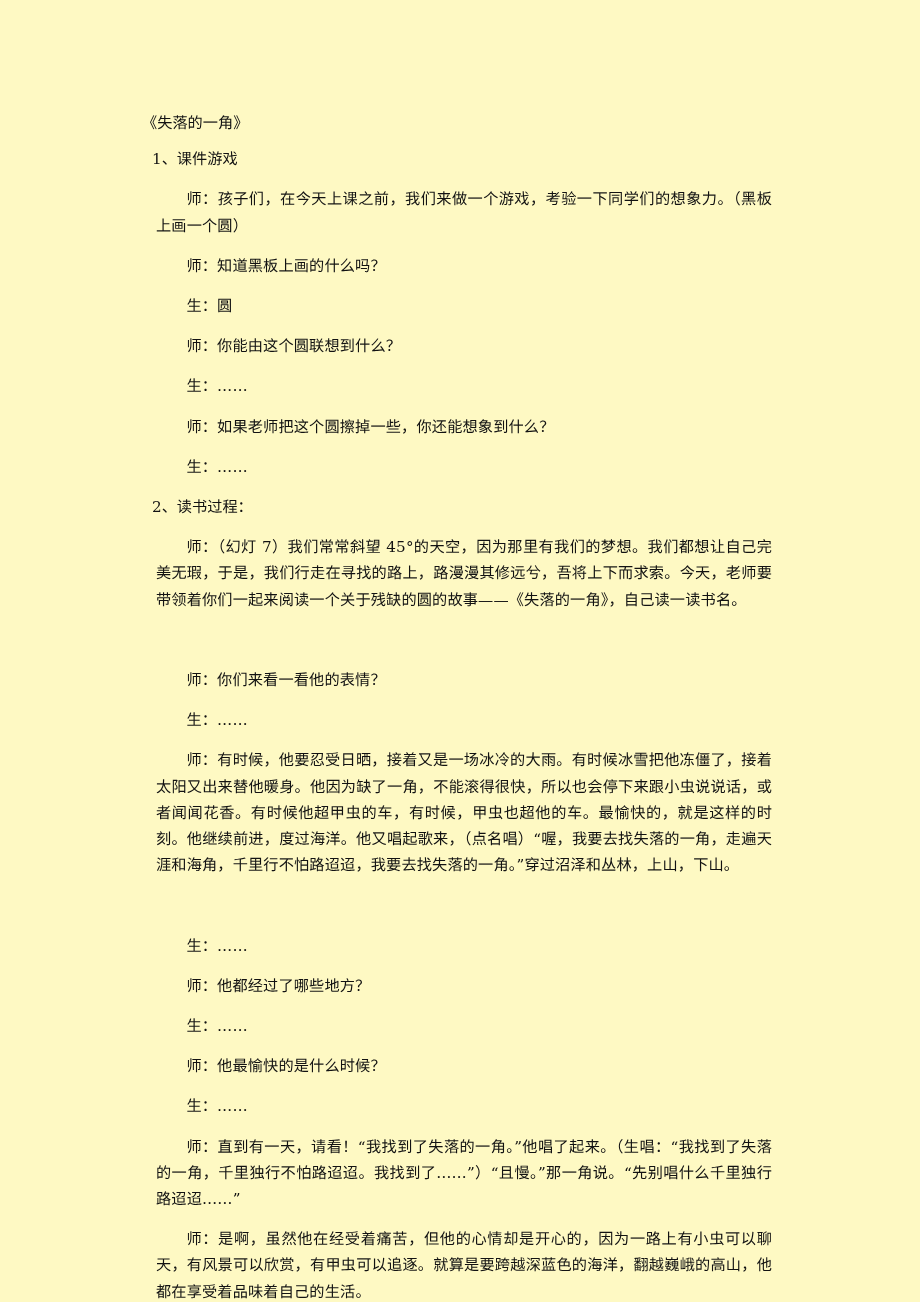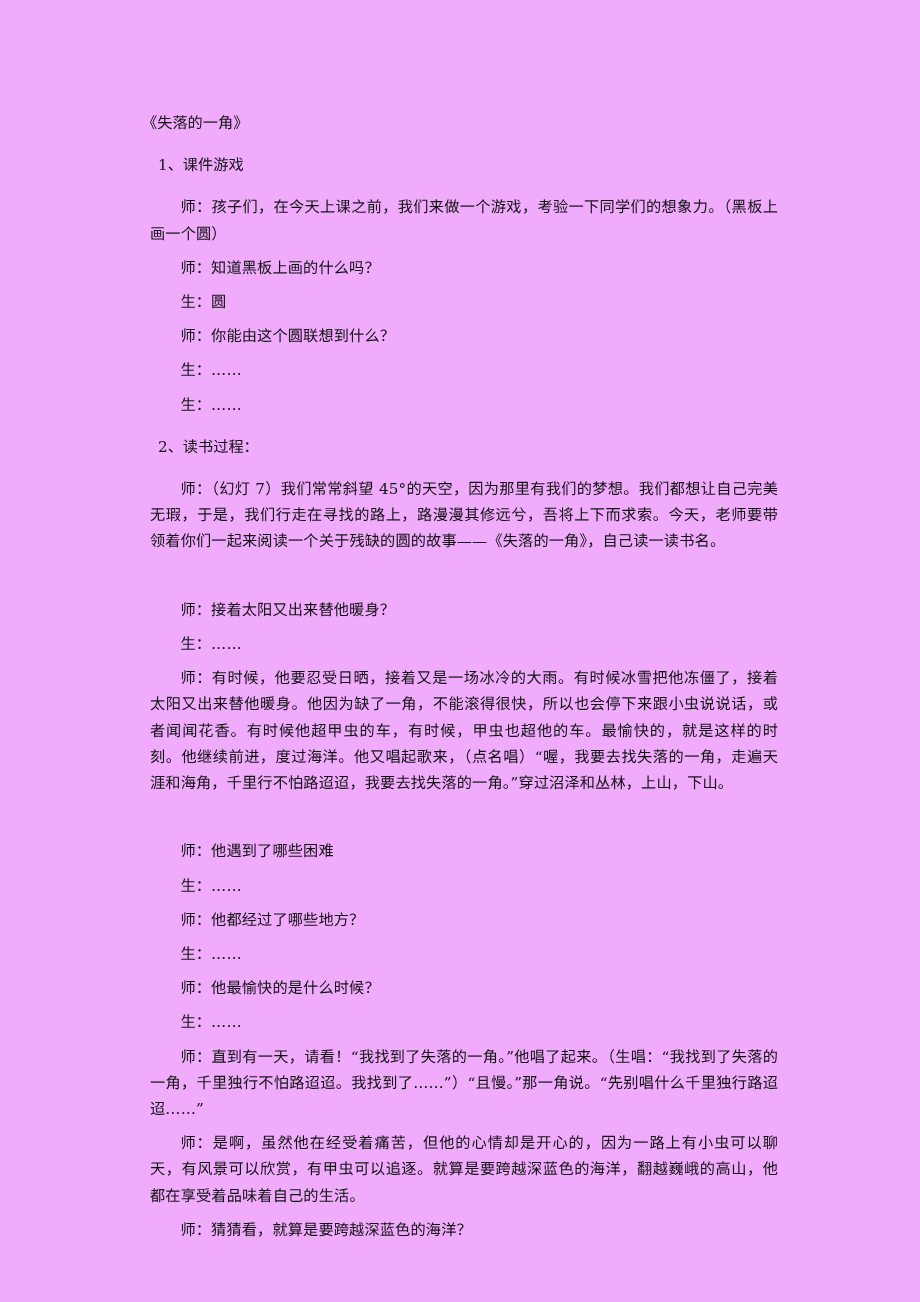--- a/index.html
+++ b/index.html
@@ -13,50 +13,50 @@
     height: 1302px;
     overflow: hidden;
     font-family: "DejaVu Serif", "Liberation Serif", serif;
     color: #000000;
     -webkit-font-smoothing: antialiased;
   }
   #page {
     position: relative;
     width: 920px;
     height: 1302px;
-    background: #f0abfc;
+    background: #fef9c3;
     box-sizing: border-box;
   }
   #doc-body {
     position: absolute;
     left: 142px;
     top: 110px;
     width: 644px;
   }
   
   .para {
     font-size: 15.2px;
     line-height: 26.2px;
     letter-spacing: 0.15px;
     text-align: justify;
     text-justify: inter-ideograph;
-    margin: 8px;
+    margin: 14px;
     text-indent: 2em;
     word-break: break-all;
     color: #121212;
   }
   .blank {
     height: 26.2px;
     font-size: 15.2px;
     line-height: 26.2px;
   }
   .heading {
     font-size: 15.2px;
     line-height: 26.2px;
-    margin: 16px;
+    margin: 10px;
     text-indent: 0;
     color: #121212;
   }
   .title {
     font-size: 15.2px;
     line-height: 26.2px;
     margin: 0;
     text-indent: 0;
     color: #121212;
   }
@@ -69,31 +69,31 @@
 
     <p class="title">《失落的一角》</p>
 
     <p class="heading">1、课件游戏</p>
 
     <p class="para">师：孩子们，在今天上课之前，我们来做一个游戏，考验一下同学们的想象力。（黑板上画一个圆）</p>
     <p class="para">师：知道黑板上画的什么吗？</p>
     <p class="para">生：圆</p>
     <p class="para">师：你能由这个圆联想到什么？</p>
     <p class="para">生：……</p>
+    <p class="para">师：如果老师把这个圆擦掉一些，你还能想象到什么？</p>
     <p class="para">生：……</p>
 
     <p class="heading">2、读书过程：</p>
 
     <p class="para">师：（幻灯 7）我们常常斜望 45°的天空，因为那里有我们的梦想。我们都想让自己完美无瑕，于是，我们行走在寻找的路上，路漫漫其修远兮，吾将上下而求索。今天，老师要带领着你们一起来阅读一个关于残缺的圆的故事——《失落的一角》，自己读一读书名。</p>
     <div class="blank">&nbsp;</div>
-    <p class="para">师：接着太阳又出来替他暖身？</p>
+    <p class="para">师：你们来看一看他的表情？</p>
     <p class="para">生：……</p>
     <p class="para">师：有时候，他要忍受日晒，接着又是一场冰冷的大雨。有时候冰雪把他冻僵了，接着太阳又出来替他暖身。他因为缺了一角，不能滚得很快，所以也会停下来跟小虫说说话，或者闻闻花香。有时候他超甲虫的车，有时候，甲虫也超他的车。最愉快的，就是这样的时刻。他继续前进，度过海洋。他又唱起歌来，（点名唱）“喔，我要去找失落的一角，走遍天涯和海角，千里行不怕路迢迢，我要去找失落的一角。”穿过沼泽和丛林，上山，下山。</p>
     <div class="blank">&nbsp;</div>
-    <p class="para">师：他遇到了哪些困难</p>
     <p class="para">生：……</p>
     <p class="para">师：他都经过了哪些地方？</p>
     <p class="para">生：……</p>
     <p class="para">师：他最愉快的是什么时候？</p>
     <p class="para">生：……</p>
     <p class="para">师：直到有一天，请看！“我找到了失落的一角。”他唱了起来。（生唱：“我找到了失落的一角，千里独行不怕路迢迢。我找到了……”）“且慢。”那一角说。“先别唱什么千里独行路迢迢……”</p>
     <p class="para">师：是啊，虽然他在经受着痛苦，但他的心情却是开心的，因为一路上有小虫可以聊天，有风景可以欣赏，有甲虫可以追逐。就算是要跨越深蓝色的海洋，翻越巍峨的高山，他都在享受着品味着自己的生活。</p>
     <p class="para">师：猜猜看，就算是要跨越深蓝色的海洋？</p>
 
   </div>

